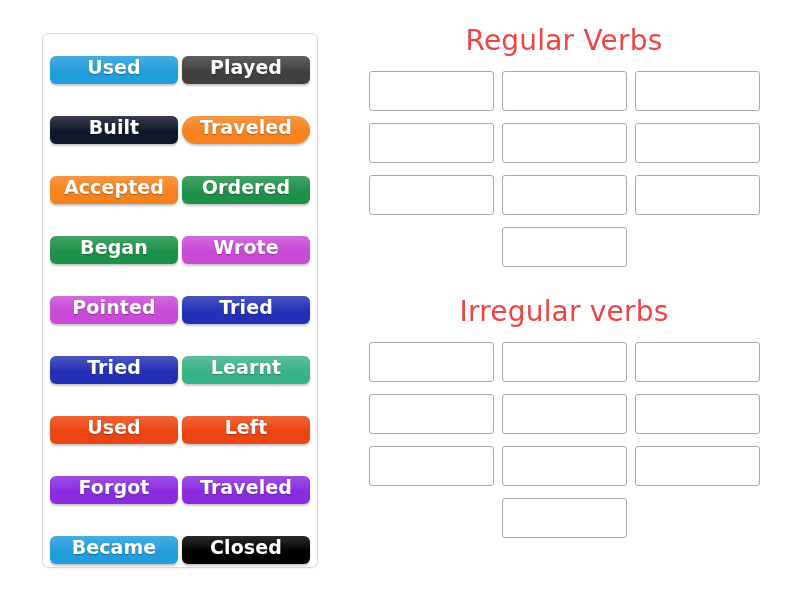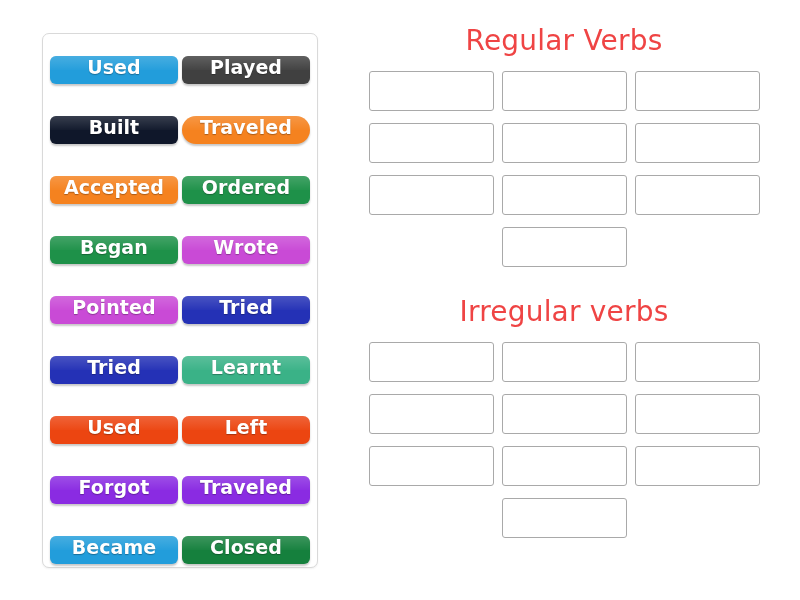--- a/index.html
+++ b/index.html
@@ -162,33 +162,33 @@
         </div>
         <div class="tile" style="background: rgb(36, 49, 182);">
           <span class="tile-label">Tried</span>
         </div>
         <div class="tile" style="background: rgb(58, 178, 135);">
           <span class="tile-label">Learnt</span>
         </div>
         <div class="tile" style="background: rgb(236, 69, 17);">
           <span class="tile-label">Used</span>
         </div>
-        <div class="tile" style="background: rgb(236, 69, 17); border-radius: 7px;">
+        <div class="tile" style="background: rgb(236, 69, 17);">
           <span class="tile-label">Left</span>
         </div>
         <div class="tile" style="background: rgb(138, 43, 226);">
           <span class="tile-label">Forgot</span>
         </div>
         <div class="tile" style="background: rgb(138, 43, 226);">
           <span class="tile-label">Traveled</span>
         </div>
         <div class="tile" style="background: rgb(34, 157, 219);">
           <span class="tile-label">Became</span>
         </div>
-        <div class="tile" style="background: #15803d;">
+        <div class="tile" style="background: #000000;">
           <span class="tile-label">Closed</span>
         </div>
       </div>
   </div>
 
   <div id="categories">
       <div class="category">
         <div class="category-title">Regular Verbs</div>
         <div class="slot-grid">
           <div class="slot"></div>

